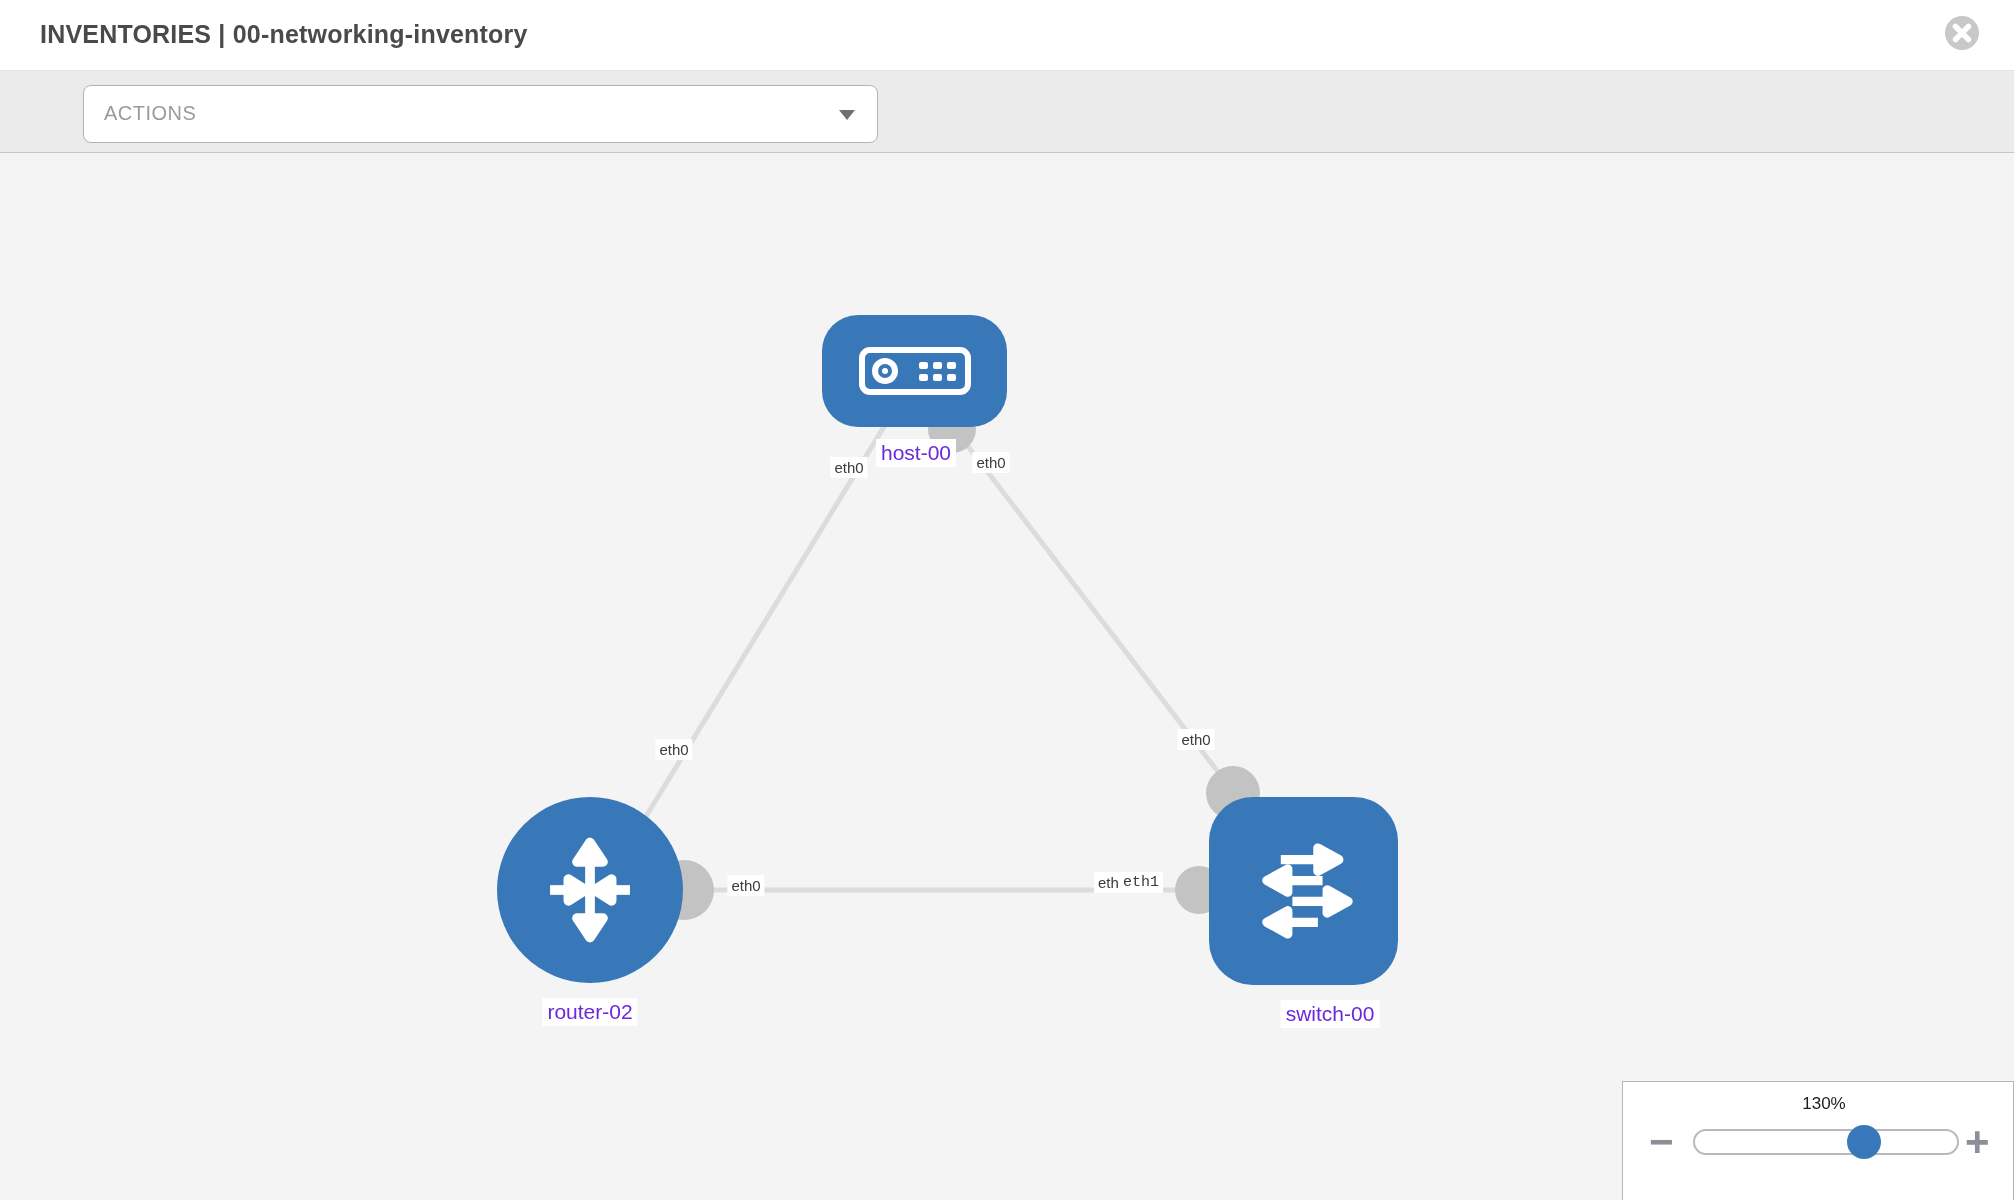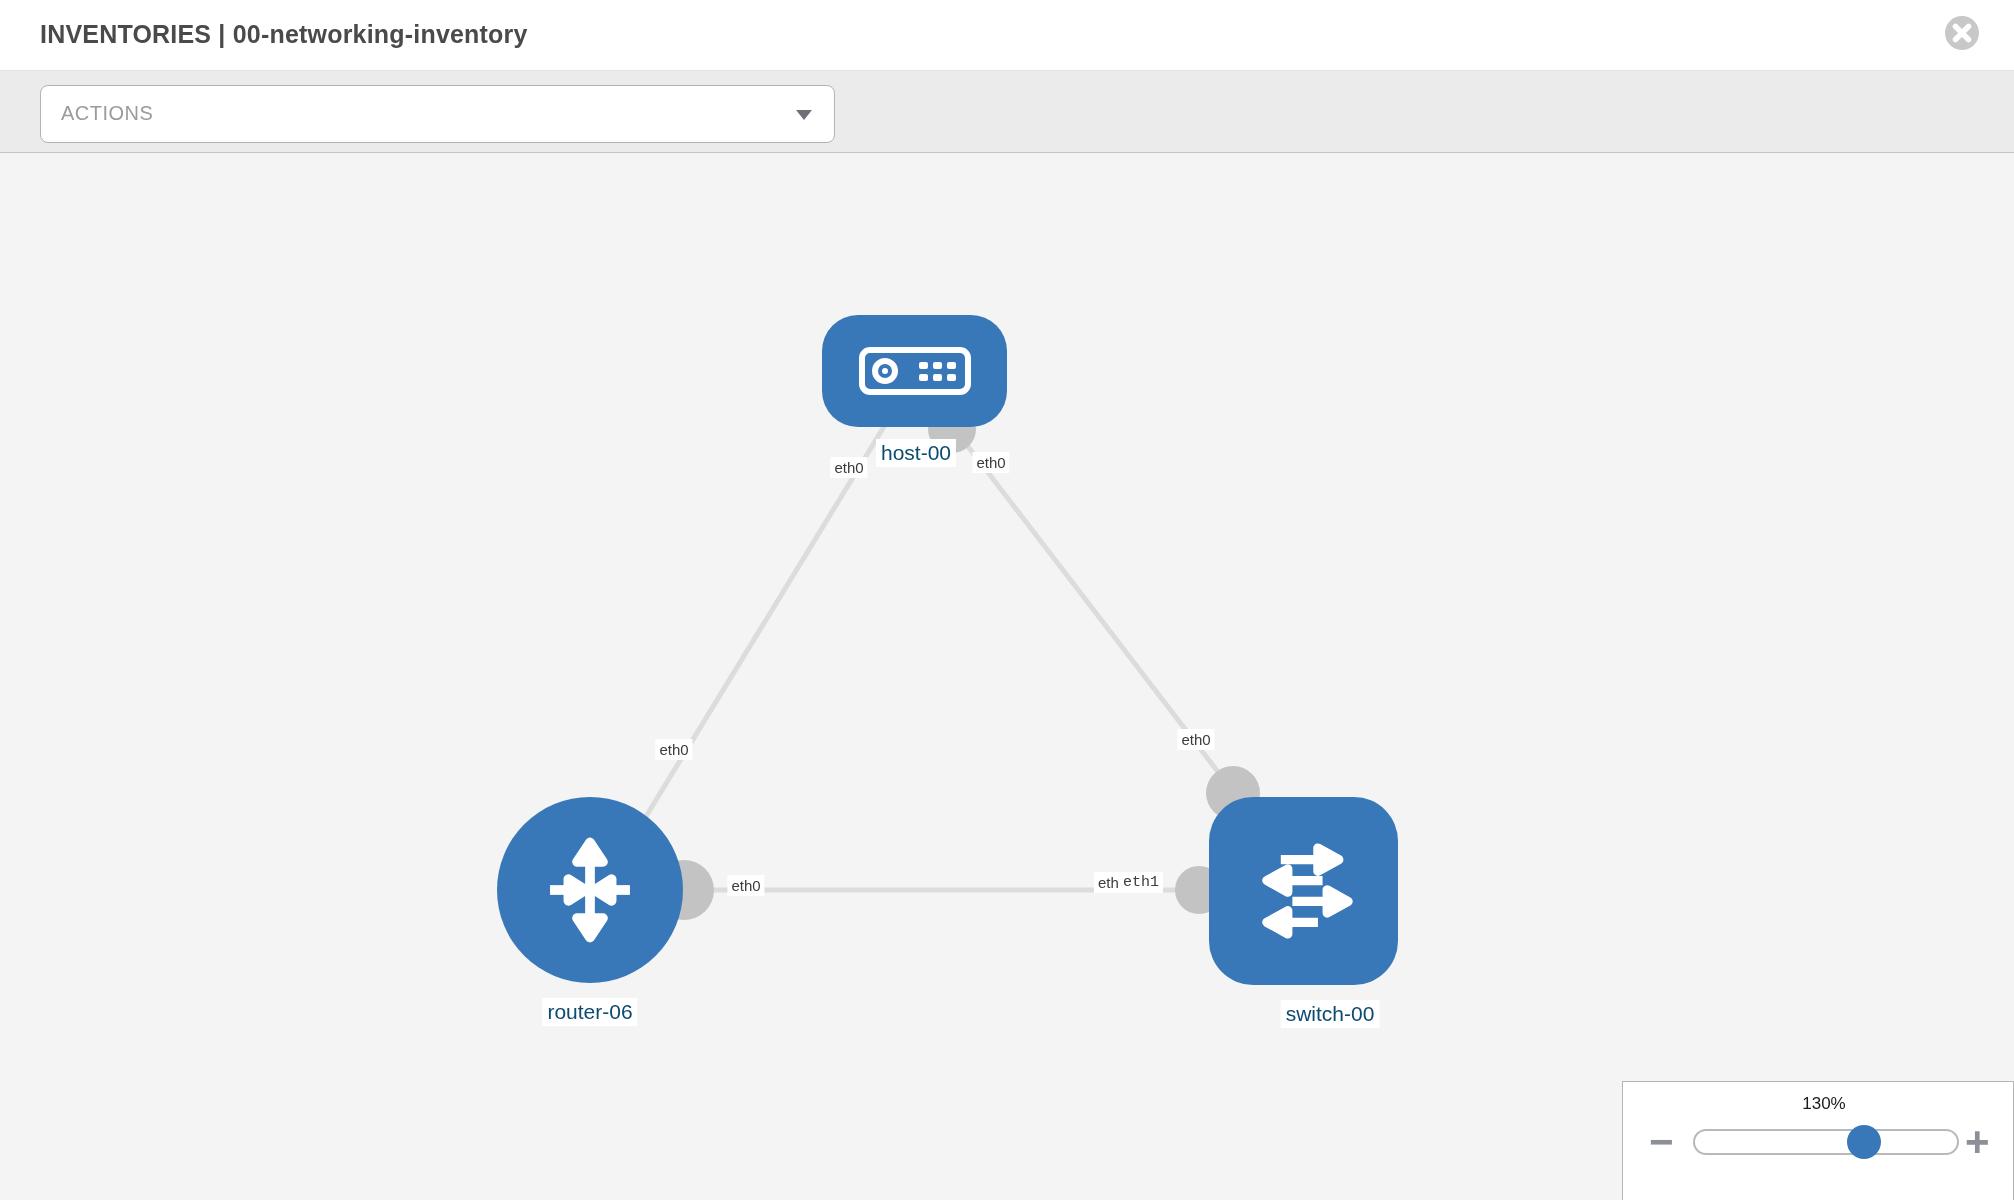--- a/index.html
+++ b/index.html
@@ -10,41 +10,41 @@
   .header { position:absolute; left:0; top:0; width:2014px; height:71px;
             background:#ffffff; border-bottom:1px solid #e2e2e2; }
   .header-title { position:absolute; left:40px; top:20px; font-size:25px; font-weight:bold;
                   color:#4a4a4a; letter-spacing:.2px; }
   .close-btn { position:absolute; left:1944px; top:15px; width:36px; height:36px; cursor:pointer; }
 
   
   .toolbar { position:absolute; left:0; top:71px; width:2014px; height:82px;
              background:#ebebeb; border-bottom:1px solid #c6c6c6; }
   .select-box { position:absolute; top:14px; height:58px; background:#fff;
-                border:1px solid #b3b3b3; border-radius:8px; cursor:pointer; }
+                border:1px solid #b3b3b3; border-radius:8px; cursor:pointer;margin-left:43px; }
   .select-box .ph { position:absolute; left:20px; top:16px; font-size:20px; color:#9b9b9b;
                     letter-spacing:.5px; }
   .caret { position:absolute; right:22px; top:24px; width:0; height:0;
            border-left:8px solid transparent; border-right:8px solid transparent;
            border-top:10px solid #6d7076; }
   .tool-icon { position:absolute; top:97px; width:34px; height:34px; cursor:pointer; }
 
   
   .canvas { position:absolute; left:0; top:153px; width:2014px; height:1047px;
             background:#f4f4f4; overflow:hidden; }
   .edges { position:absolute; left:0; top:0; }
   .bubble { position:absolute; border-radius:50%; background:#c3c3c3; }
 
   .node { position:absolute; background:#3878b9; }
   .node-host   { left:822px;  top:162px; width:185px; height:112px; border-radius:36px; }
   .node-router { left:497px;  top:644px; width:186px; height:186px; border-radius:50%; }
   .node-switch { left:1209px; top:644px; width:189px; height:188px; border-radius:44px; }
   .node svg { position:absolute; left:50%; top:50%; transform:translate(-50%,-50%); }
 
-  .chip { position:absolute; background:#ffffff; color:#0c4a6e; white-space:nowrap; }
+  .chip { position:absolute; background:#ffffff; color:#6d28d9; white-space:nowrap; }
   .node-label { font-size:21px; padding:2px 5px; transform:translateX(-50%); }
   .if-label   { font-size:15px; color:#3b3b3b; padding:2px 4px; }
   .if-center  { transform:translateX(-50%); }
 
   
   .zoom-panel { position:absolute; left:1622px; top:928px; width:392px; height:220px;
                 background:#ffffff; border:1px solid #b5b5b5; }
   .zoom-level { position:absolute; left:106px; top:12px; width:190px; text-align:center;
                 font-size:17px; color:#1c1c1c; }
   .zoom-minus, .zoom-plus { position:absolute; top:30px; font-size:42px; font-weight:bold;
@@ -145,21 +145,21 @@
           <polygon points="18,41 36,31 36,51"></polygon>
         <line x1="40" y1="59" x2="72" y2="59"></line>
           <polygon points="88,59 70,49 70,69"></polygon>
         <line x1="62" y1="77" x2="34" y2="77"></line>
           <polygon points="18,77 36,67 36,87"></polygon>
       </g>
     </svg>
   </div>
 
   <div class="chip node-label" style="left:916px;  top:286px;">host-00</div>
-  <div class="chip node-label" style="left:590px;  top:845px;">router-06</div>
+  <div class="chip node-label" style="left:590px;  top:845px;">router-02</div>
   <div class="chip node-label" style="left:1303px; top:847px;margin-left:27px;">switch-00</div>
 
   <div class="chip if-label if-center" style="left:849px;  top:304px;">eth0</div>
   <div class="chip if-label if-center" style="left:991px;  top:299px;">eth0</div>
   <div class="chip if-label if-center" style="left:674px;  top:586px;">eth0</div>
   <div class="chip if-label if-center" style="left:1196px; top:576px;">eth0</div>
   <div class="chip if-label if-center" style="left:746px;  top:722px;">eth0</div>
   <div class="chip if-label" style="left:1094px; top:719px;">eth0</div>
   <div class="chip if-label" style="left:1119px; top:719px;font-family:Liberation Mono, monospace;">eth1</div>
 

